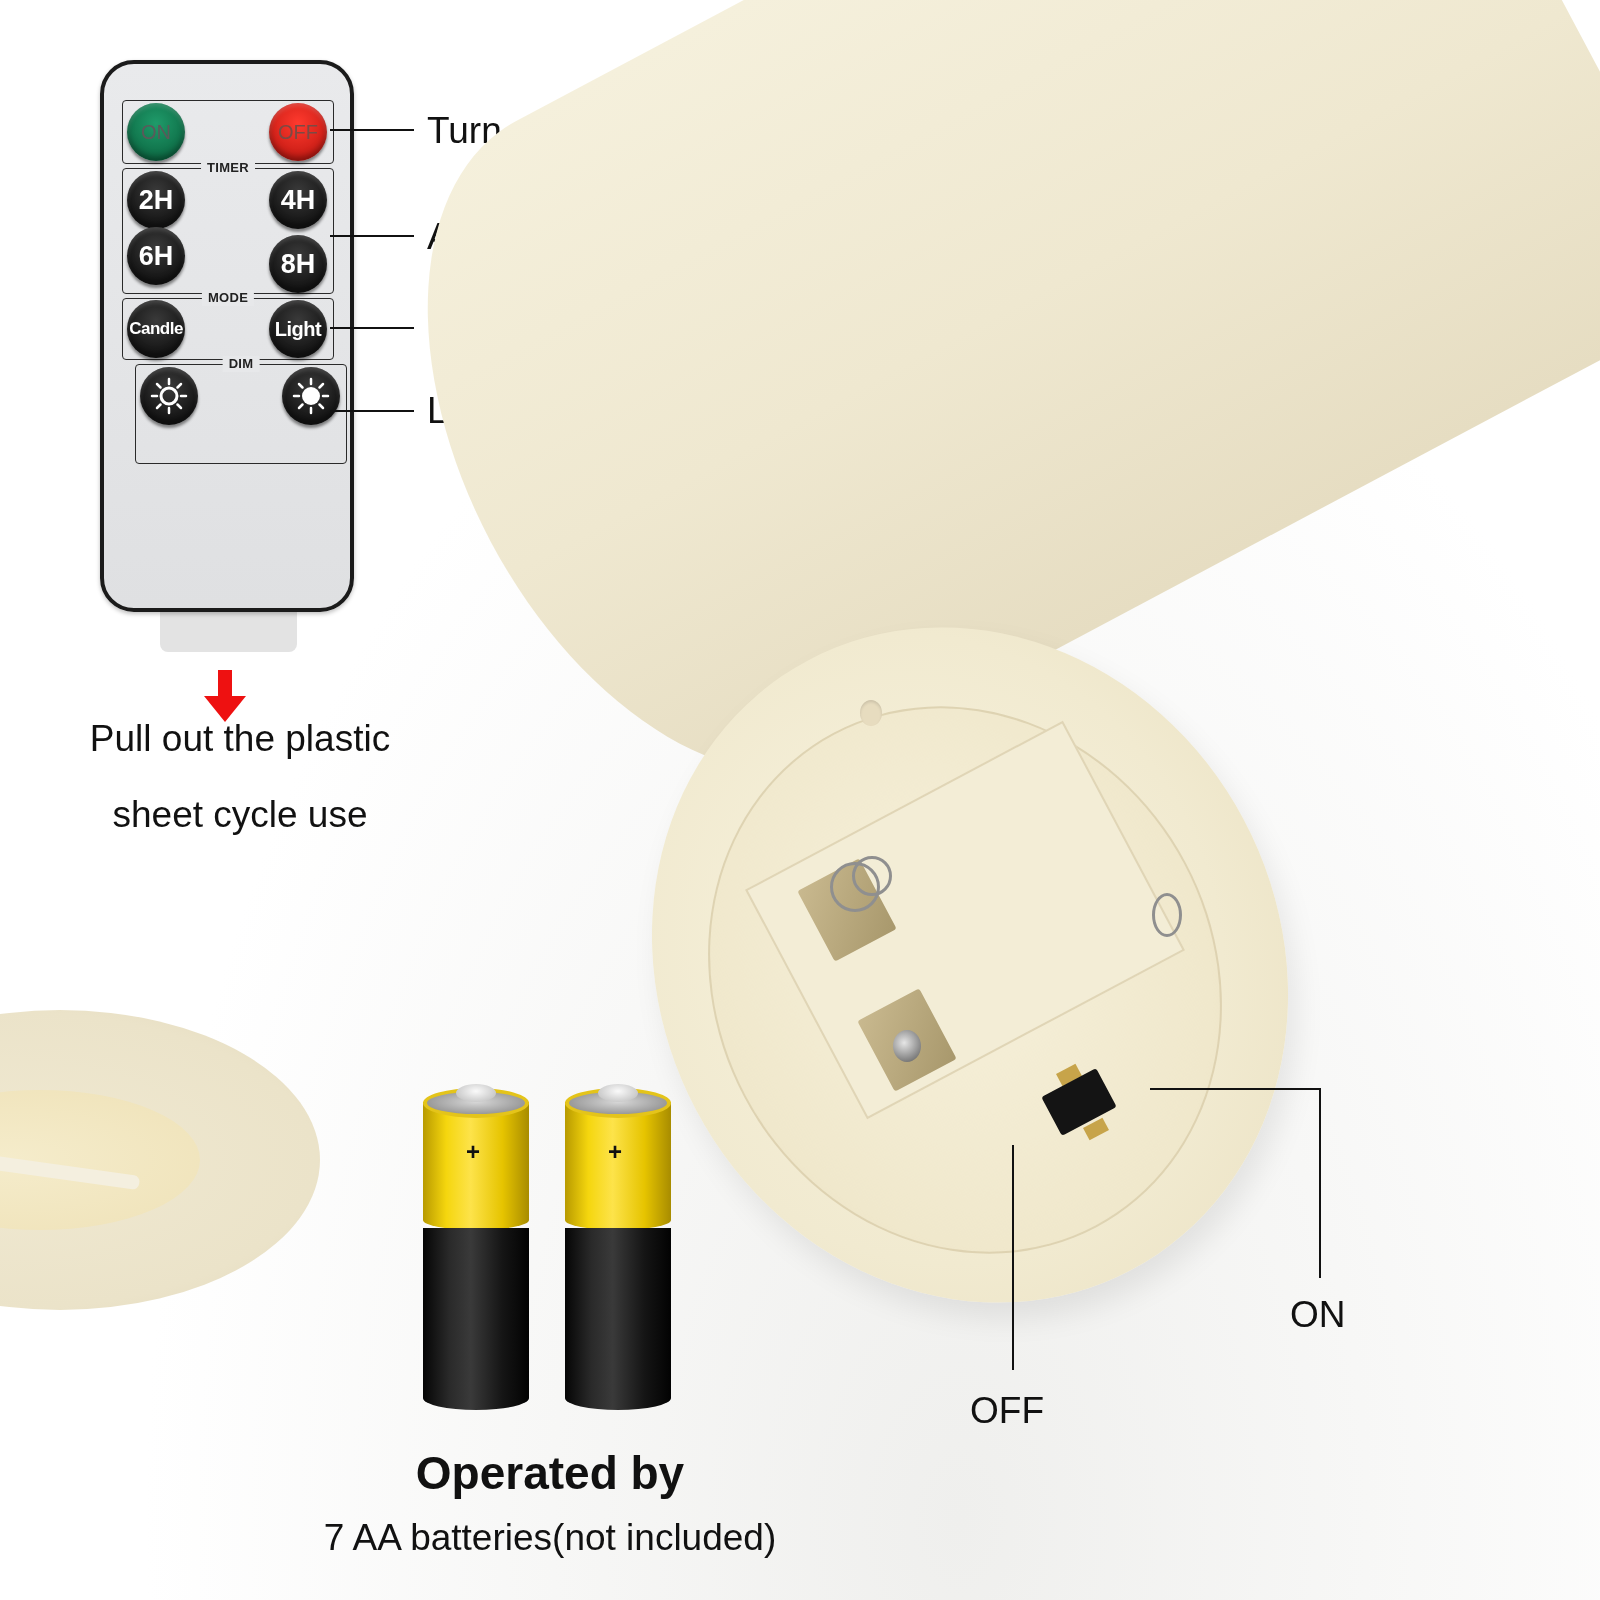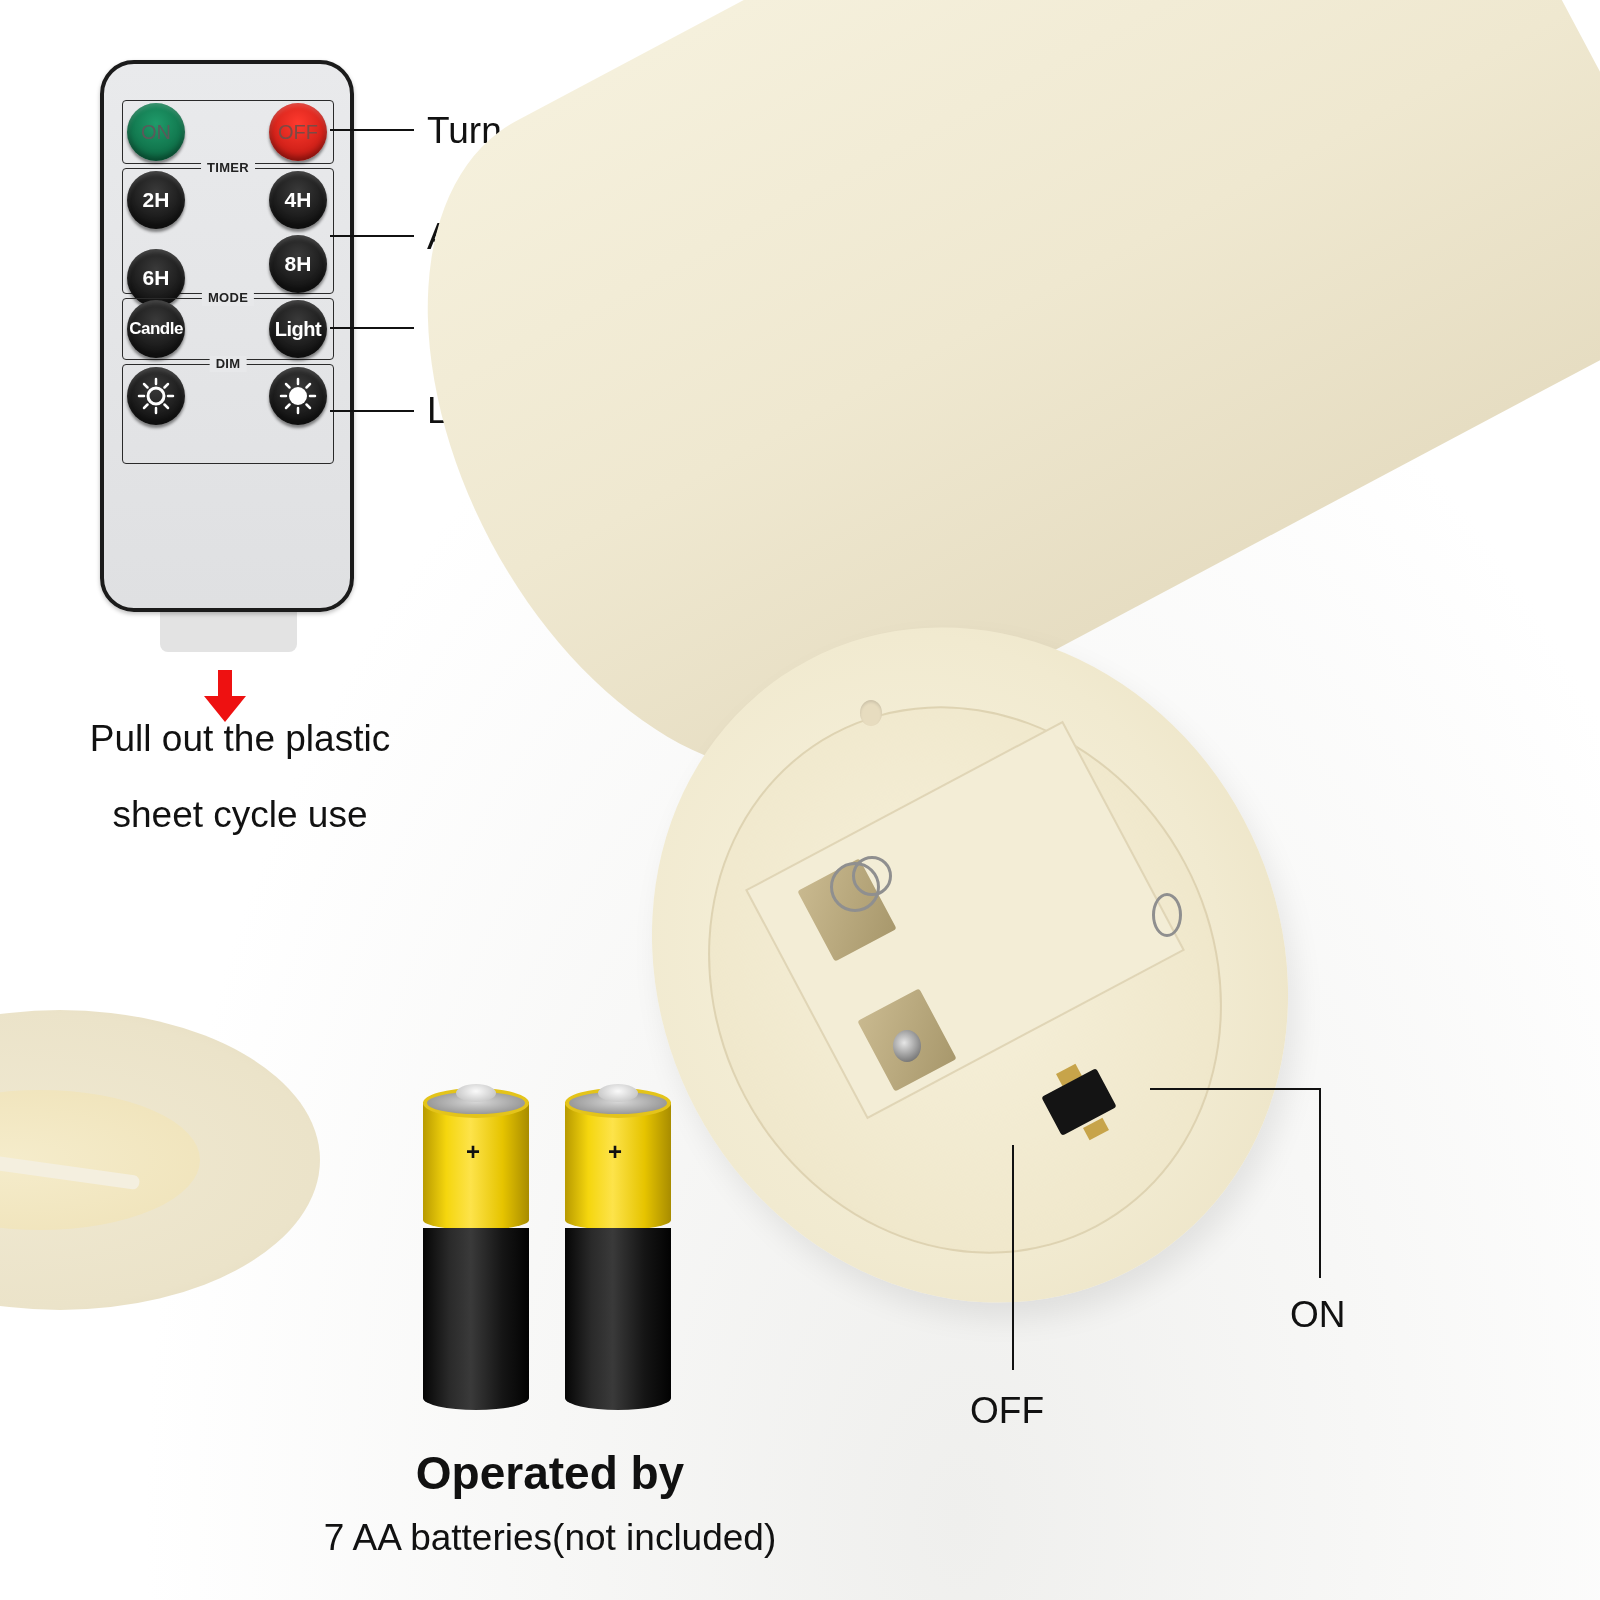--- a/index.html
+++ b/index.html
@@ -33,21 +33,21 @@
   }
   .panel-label {
     position: absolute; left: 50%; top: -9px; transform: translateX(-50%);
     background: #e7e8ea; padding: 0 6px;
     font-size: 13px; font-weight: bold; letter-spacing: 0.3px; color: #222;
     line-height: 16px;
   }
   .btn {
     position: absolute; width: 58px; height: 58px; border-radius: 50%;
     display: flex; align-items: center; justify-content: center;
-    font-weight: bold; color: #fff; font-size: 21px;
+    font-weight: bold; color: #fff; font-size: 27px;
     box-shadow: 0 3px 3px rgba(0,0,0,0.45), inset 0 -4px 6px rgba(0,0,0,0.35), inset 0 3px 4px rgba(255,255,255,0.18);
     background: radial-gradient(circle at 50% 35%, #3a3a3a 0%, #141414 70%);
   }
   .btn.on { background: radial-gradient(circle at 50% 35%, #1f9b6a 0%, #0d6a44 75%); color: #5a5a5a; font-weight: normal; font-size: 20px; }
   .btn.off { background: radial-gradient(circle at 50% 35%, #ff3a2e 0%, #c61b14 75%); color: #7b4a44; font-weight: normal; font-size: 20px; }
   .btn.small-text { font-size: 17px; letter-spacing: -0.5px; }
 
   
   .leader { background: #111; height: 2px; }
   .callout {
@@ -164,39 +164,39 @@
   </div>
 
   <div class="panel" style="top:104px;height:126px;">
     <span class="panel-label">TIMER</span>
     <div class="btn" style="left:4px;top:2px;">
         <span>2H</span>
       </div>
     <div class="btn" style="left:146px;top:2px;">
         <span>4H</span>
       </div>
-    <div class="btn" style="left:4px;top:80px;">
+    <div class="btn" style="left:4px;top:58px;">
         <span>6H</span>
       </div>
     <div class="btn" style="left:146px;top:66px;">
         <span>8H</span>
       </div>
   </div>
 
   <div class="panel" style="top:234px;height:62px;">
     <span class="panel-label">MODE</span>
     <div class="btn small-text" style="left:4px;top:1px;text-align:right;">
         <span>Candle</span>
       </div>
     <div class="btn small-text" style="left:146px;top:1px;font-size:20px;">
         <span>Light</span>
       </div>
   </div>
 
-  <div class="panel" style="top:300px;height:100px;">
+  <div class="panel" style="top:300px;height:100px;margin-left:13px;">
     <span class="panel-label">DIM</span>
     <div class="btn" style="left:4px;top:2px;">
       <svg width="40" height="40" viewBox="0 0 40 40">
         <circle cx="20" cy="20" r="8" fill="none" stroke="#fff" stroke-width="3"></circle>
         <g stroke="#fff" stroke-width="2.5" stroke-linecap="round">
           <line x1="20" y1="3" x2="20" y2="8"></line>
             <line x1="20" y1="32" x2="20" y2="37"></line>
           <line x1="3" y1="20" x2="8" y2="20"></line>
             <line x1="32" y1="20" x2="37" y2="20"></line>
           <line x1="8" y1="8" x2="11.5" y2="11.5"></line>

